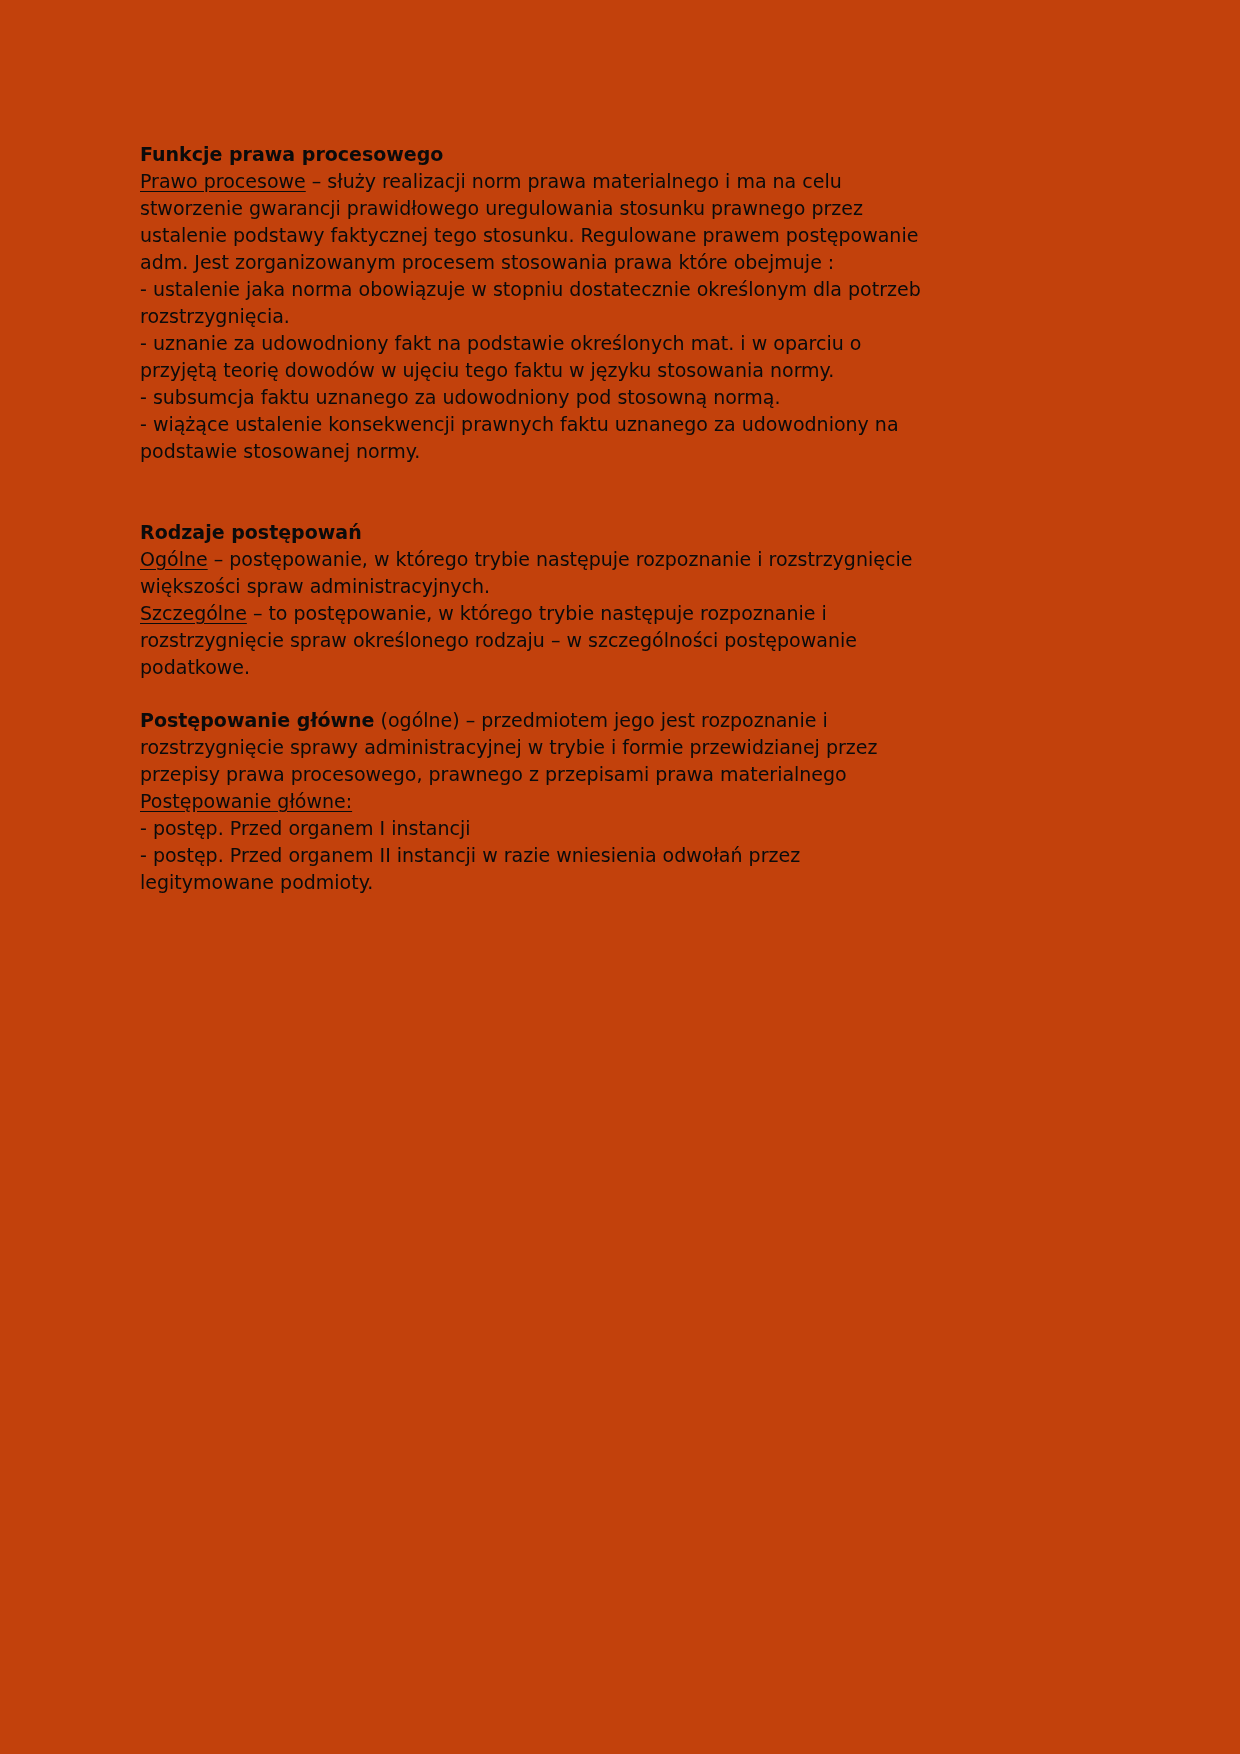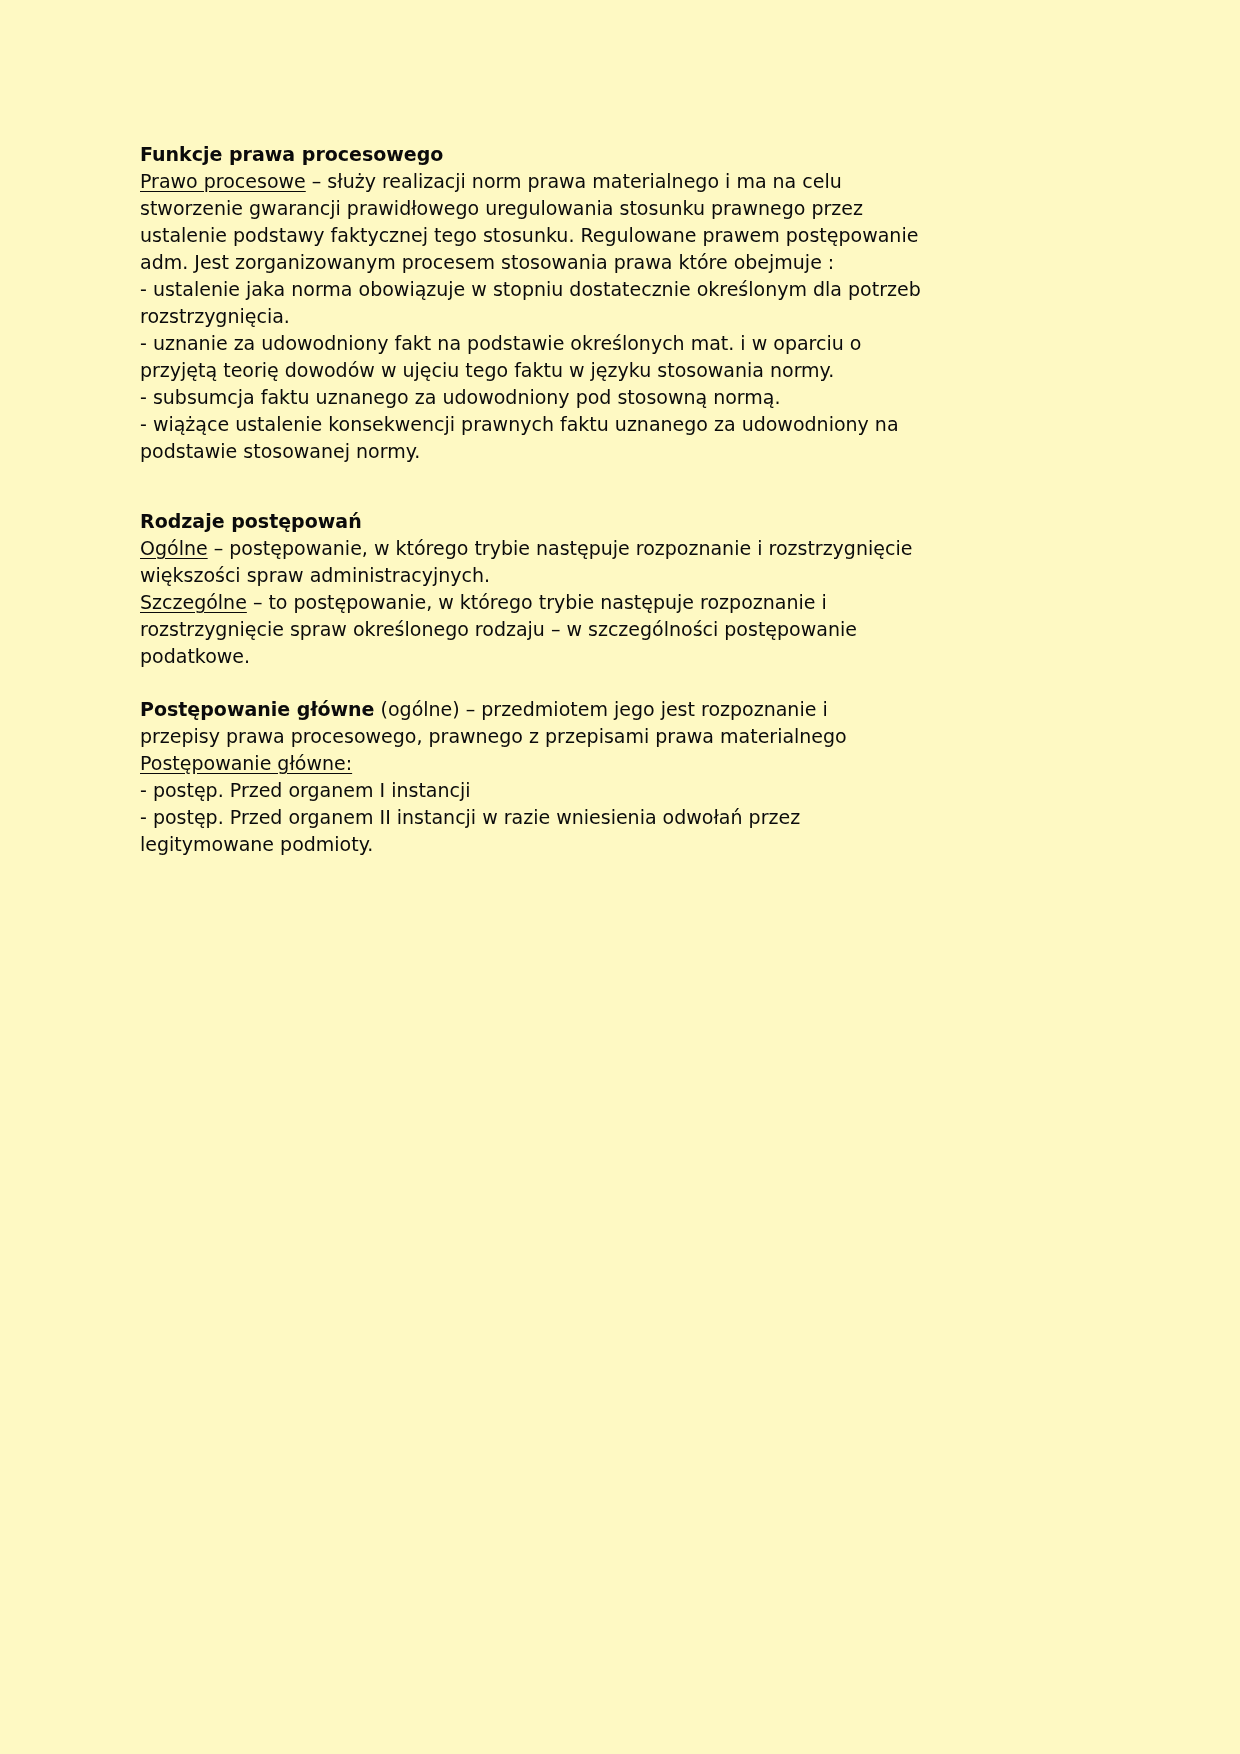--- a/index.html
+++ b/index.html
@@ -5,38 +5,38 @@
 <style>
   html, body {
     margin: 0;
     padding: 0;
     background: #ffffff;
   }
   .page {
     position: relative;
     width: 1240px;
     height: 1754px;
-    background: #fef9c3;
+    background: #c2410c;
     overflow: hidden;
   }
   .doc {
     position: absolute;
     top: 141px;
     left: 140px;
     width: 960px;
     font-family: "DejaVu Sans", "Liberation Sans", sans-serif;
     font-size: 19px;
     line-height: 27px;
     color: #0b0b0b;
   }
   .line { white-space: pre; }
   .bold { font-weight: 700; }
   .underline { text-decoration: underline; text-underline-offset: 3px; }
   .normal { font-weight: 400; }
-  .gap-2 { margin-top: 43px; }  
+  .gap-2 { margin-top: 54px; }  
   .gap-1 { margin-top: 26px; }  
 </style>
 </head>
 <body>
 
 <div class="page">
   <div class="doc">
 
     <div class="section">
       <div class="line"><span class="bold">Funkcje prawa procesowego</span></div>
@@ -57,20 +57,21 @@
       <div class="line"><span class="bold">Rodzaje postępowań</span></div>
       <div class="line"><span class="underline">Ogólne</span><span class="normal"> – postępowanie, w którego trybie następuje rozpoznanie i rozstrzygnięcie</span></div>
       <div class="line"><span class="normal">większości spraw administracyjnych.</span></div>
       <div class="line"><span class="underline">Szczególne</span><span class="normal"> – to postępowanie, w którego trybie następuje rozpoznanie i</span></div>
       <div class="line"><span class="normal">rozstrzygnięcie spraw określonego rodzaju – w szczególności postępowanie</span></div>
       <div class="line"><span class="normal">podatkowe.</span></div>
     </div>
 
     <div class="section gap-1">
       <div class="line"><span class="bold">Postępowanie główne</span><span class="normal"> (ogólne) – przedmiotem jego jest rozpoznanie i</span></div>
+      <div class="line"><span class="normal">rozstrzygnięcie sprawy administracyjnej w trybie i formie przewidzianej przez</span></div>
       <div class="line"><span class="normal">przepisy prawa procesowego, prawnego z przepisami prawa materialnego</span></div>
       <div class="line"><span class="underline">Postępowanie główne:</span></div>
       <div class="line"><span class="normal">- postęp. Przed organem I instancji</span></div>
       <div class="line"><span class="normal">- postęp. Przed organem II instancji w razie wniesienia odwołań przez</span></div>
       <div class="line"><span class="normal">legitymowane podmioty.</span></div>
     </div>
 
   </div>
 </div>
 

